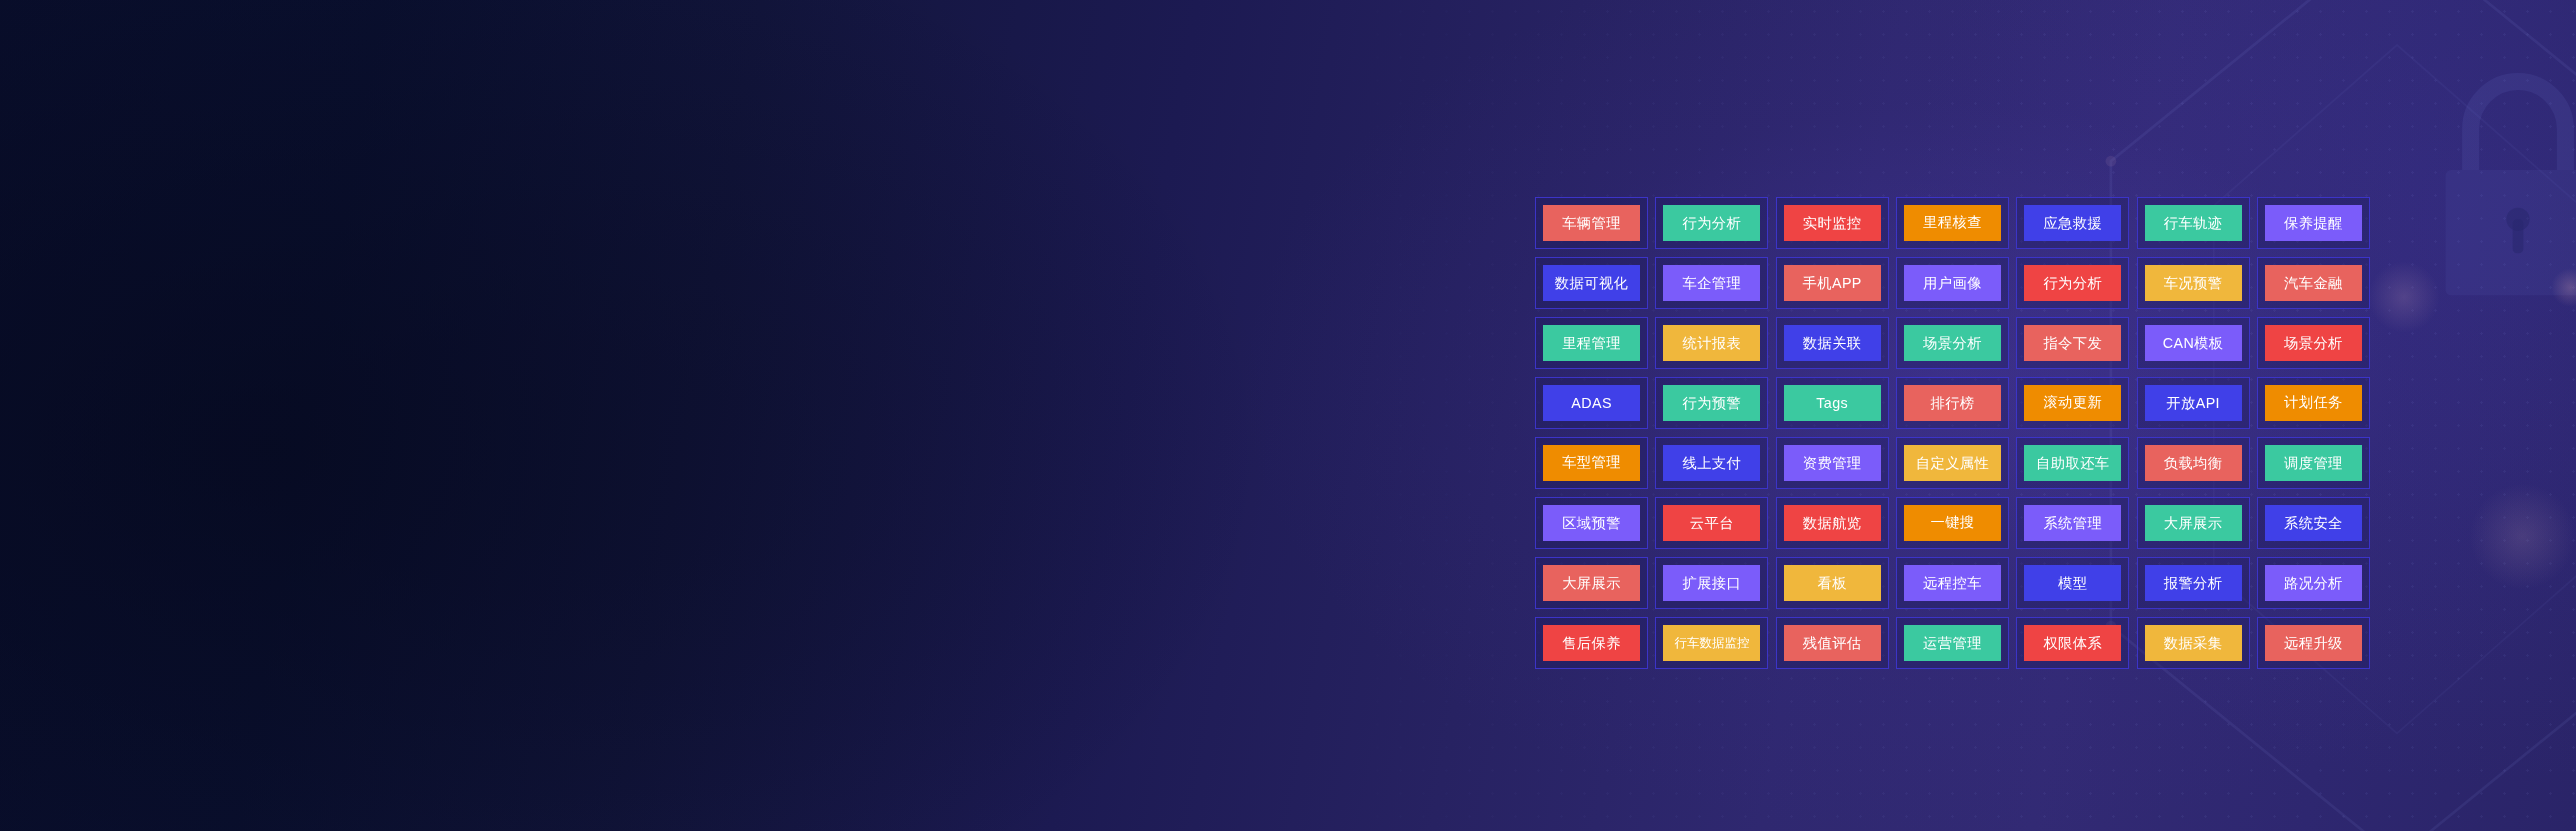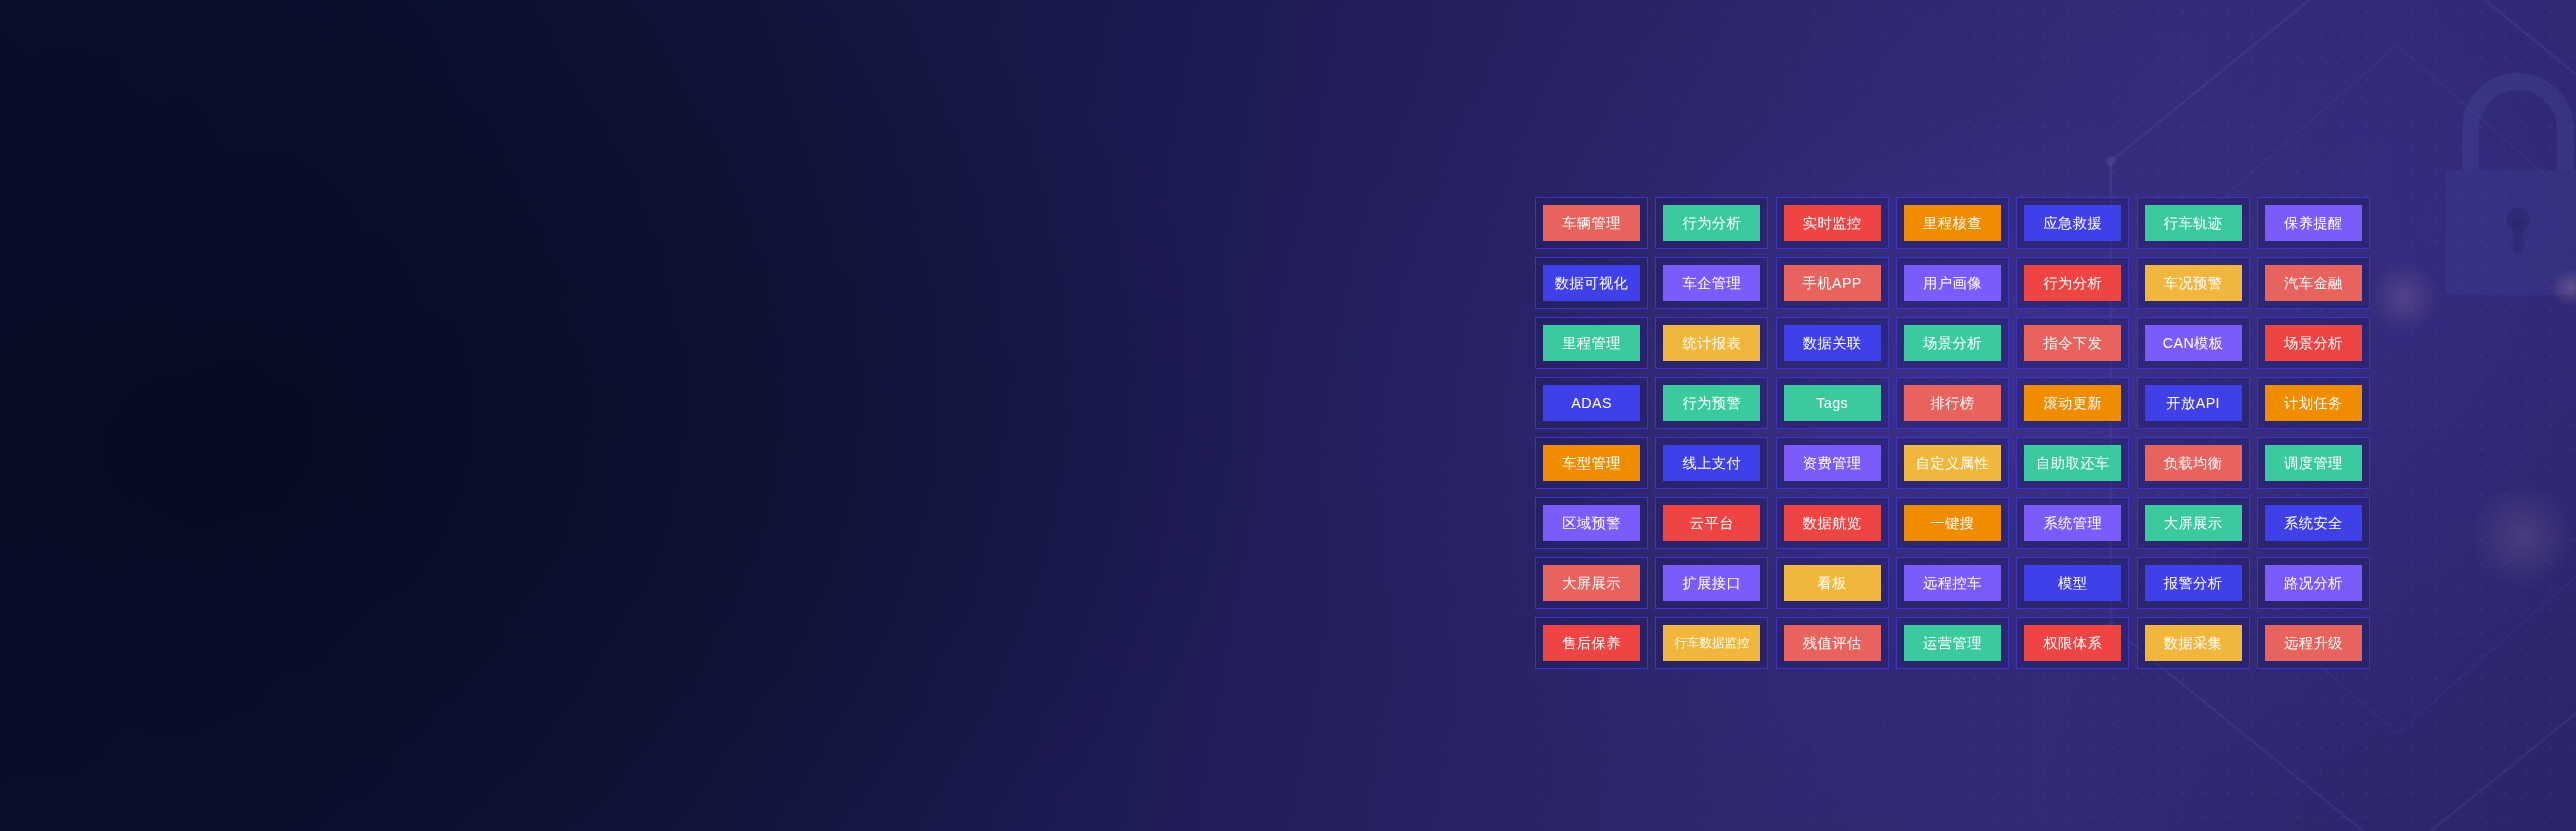--- a/index.html
+++ b/index.html
@@ -128,21 +128,21 @@
     white-space: nowrap;
     line-height: 1;
     overflow: hidden;
   }
   .tile.compact { font-size: 12.5px; letter-spacing: 0; }
 
   
   .c-red    { background: #e8635e; }
   .c-green  { background: #3bc9a0; }
   .c-cyan   { background: #ef4444; }
-  .c-orange { background: #ef8c00; }
+  .c-orange { background: #ef8c00; font-family: Liberation Mono, monospace; }
   .c-blue   { background: #4040e8; }
   .c-purple { background: #7b5cfa; }
   .c-gold   { background: #f0b73c; }
 </style>
 </head>
 <body>
 
 <div id="stage">
 
   <div class="bg-base"></div>

